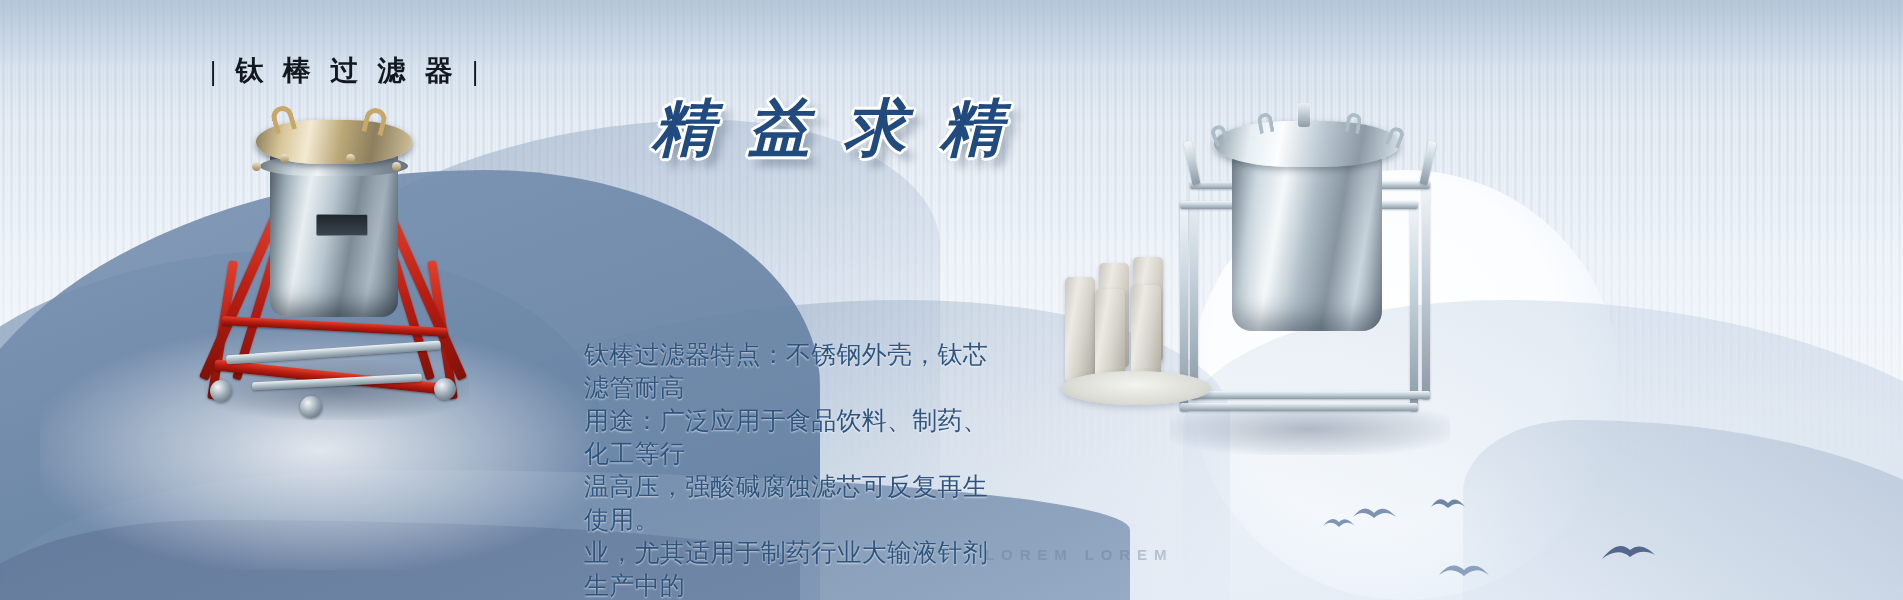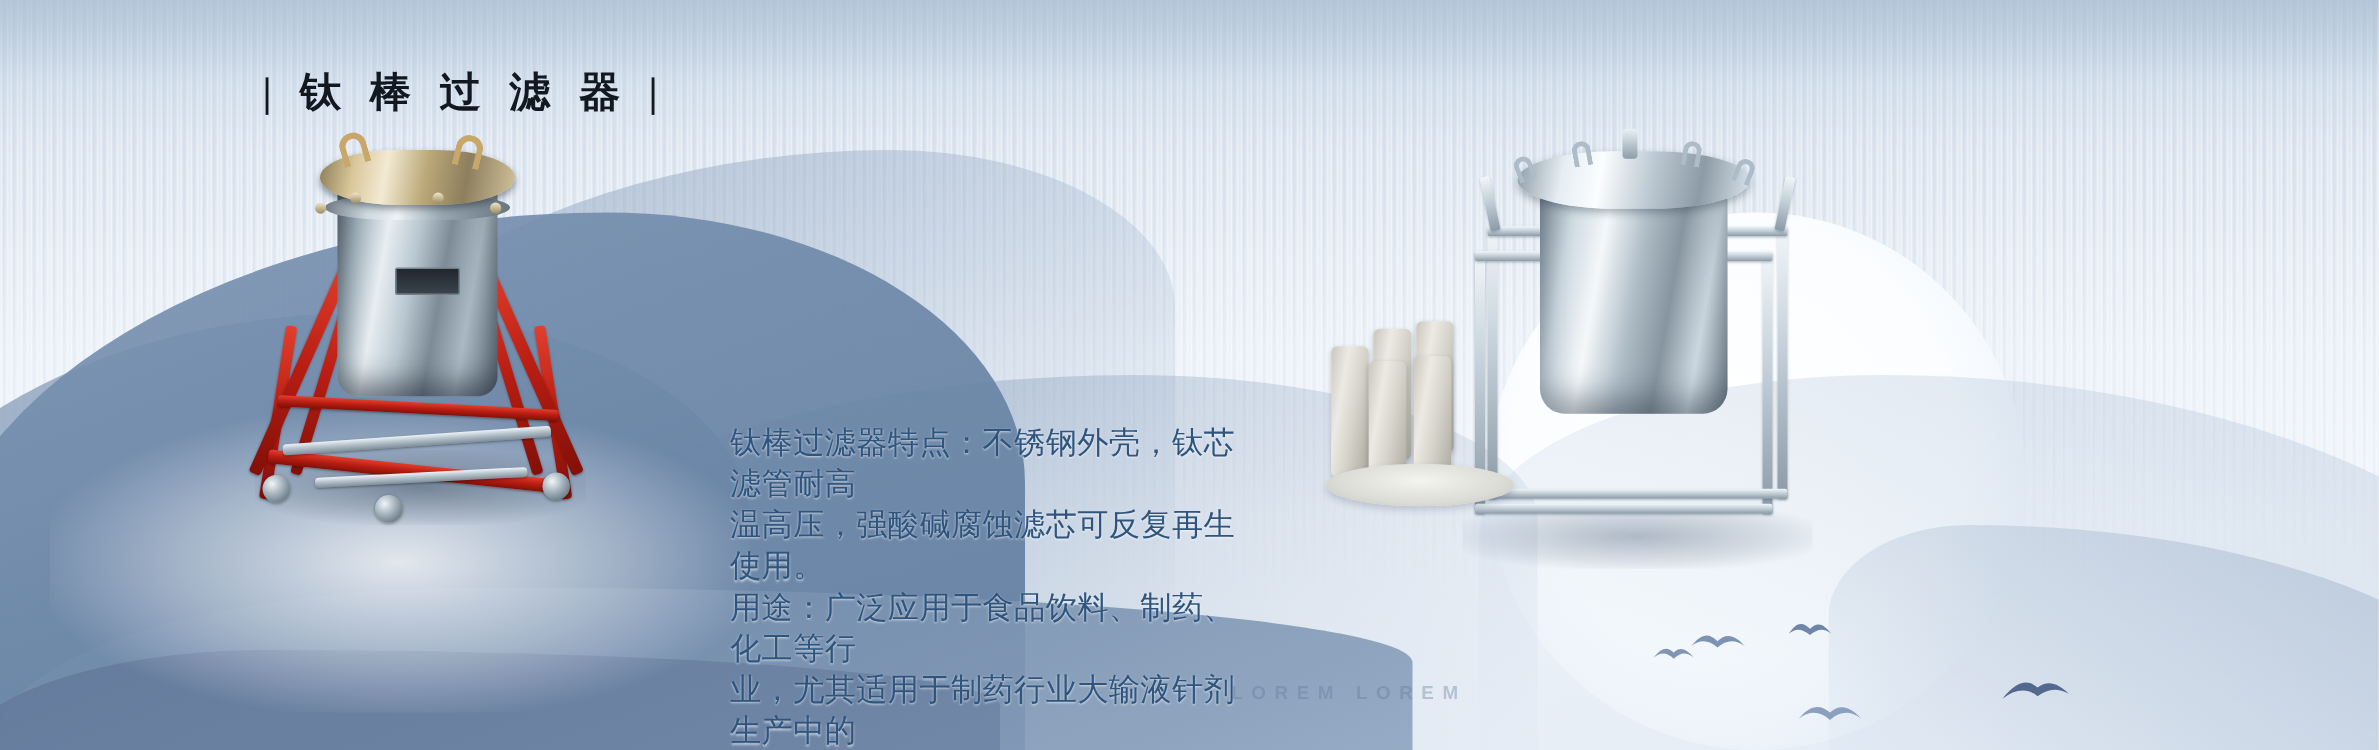--- a/index.html
+++ b/index.html
@@ -98,21 +98,21 @@
 
   
   .side-heading {
     position:absolute;
     color:#111820;
     font-family:"Liberation Serif","DejaVu Serif",serif;
     font-weight:700;
     white-space:nowrap;
     letter-spacing:.22em;
   }
-  #heading-left  { left:210px; top:52px;  font-size:33px; }
+  #heading-left  { left:210px; top:52px;  font-size:28px; }
   #heading-right { left:1272px; top:52px; font-size:27px; }
 
   
   .slogan {
     position:absolute;
     color:#214b7e;
     font-family:"DejaVu Sans","Liberation Sans",sans-serif;
     font-weight:900;
     font-style:italic;
     letter-spacing:.10em;
@@ -359,23 +359,24 @@
       </svg>
   </div>
   <div class="bird" style="left:1322px; top:516px;">
     <svg width="34" height="14" viewBox="0 0 34 14">
         <path d="M1 10 C7 2 12 1 17 6 C22 1 27 3 33 10 C27 5 22 6 17 11 C12 6 7 5 1 10 Z" fill="#7f95b3"></path>
       </svg>
   </div>
 
   <div id="heading-left" class="side-heading">| 钛 棒 过 滤 器 |</div>
 
+  <div id="slogan-line1" class="slogan">精 益 求 精</div>
 
   <div id="description">
     <p>钛棒过滤器特点：不锈钢外壳，钛芯滤管耐高</p>
+    <p>用途：广泛应用于食品饮料、制药、化工等行</p>
     <p>温高压，强酸碱腐蚀滤芯可反复再生使用。</p>
-    <p>用途：广泛应用于食品饮料、制药、化工等行</p>
     <p>业，尤其适用于制药行业大输液针剂生产中的</p>
 
   </div>
 
   <div id="watermark">LOREM LOREM</div>
 </div>
 
 </body></html>

